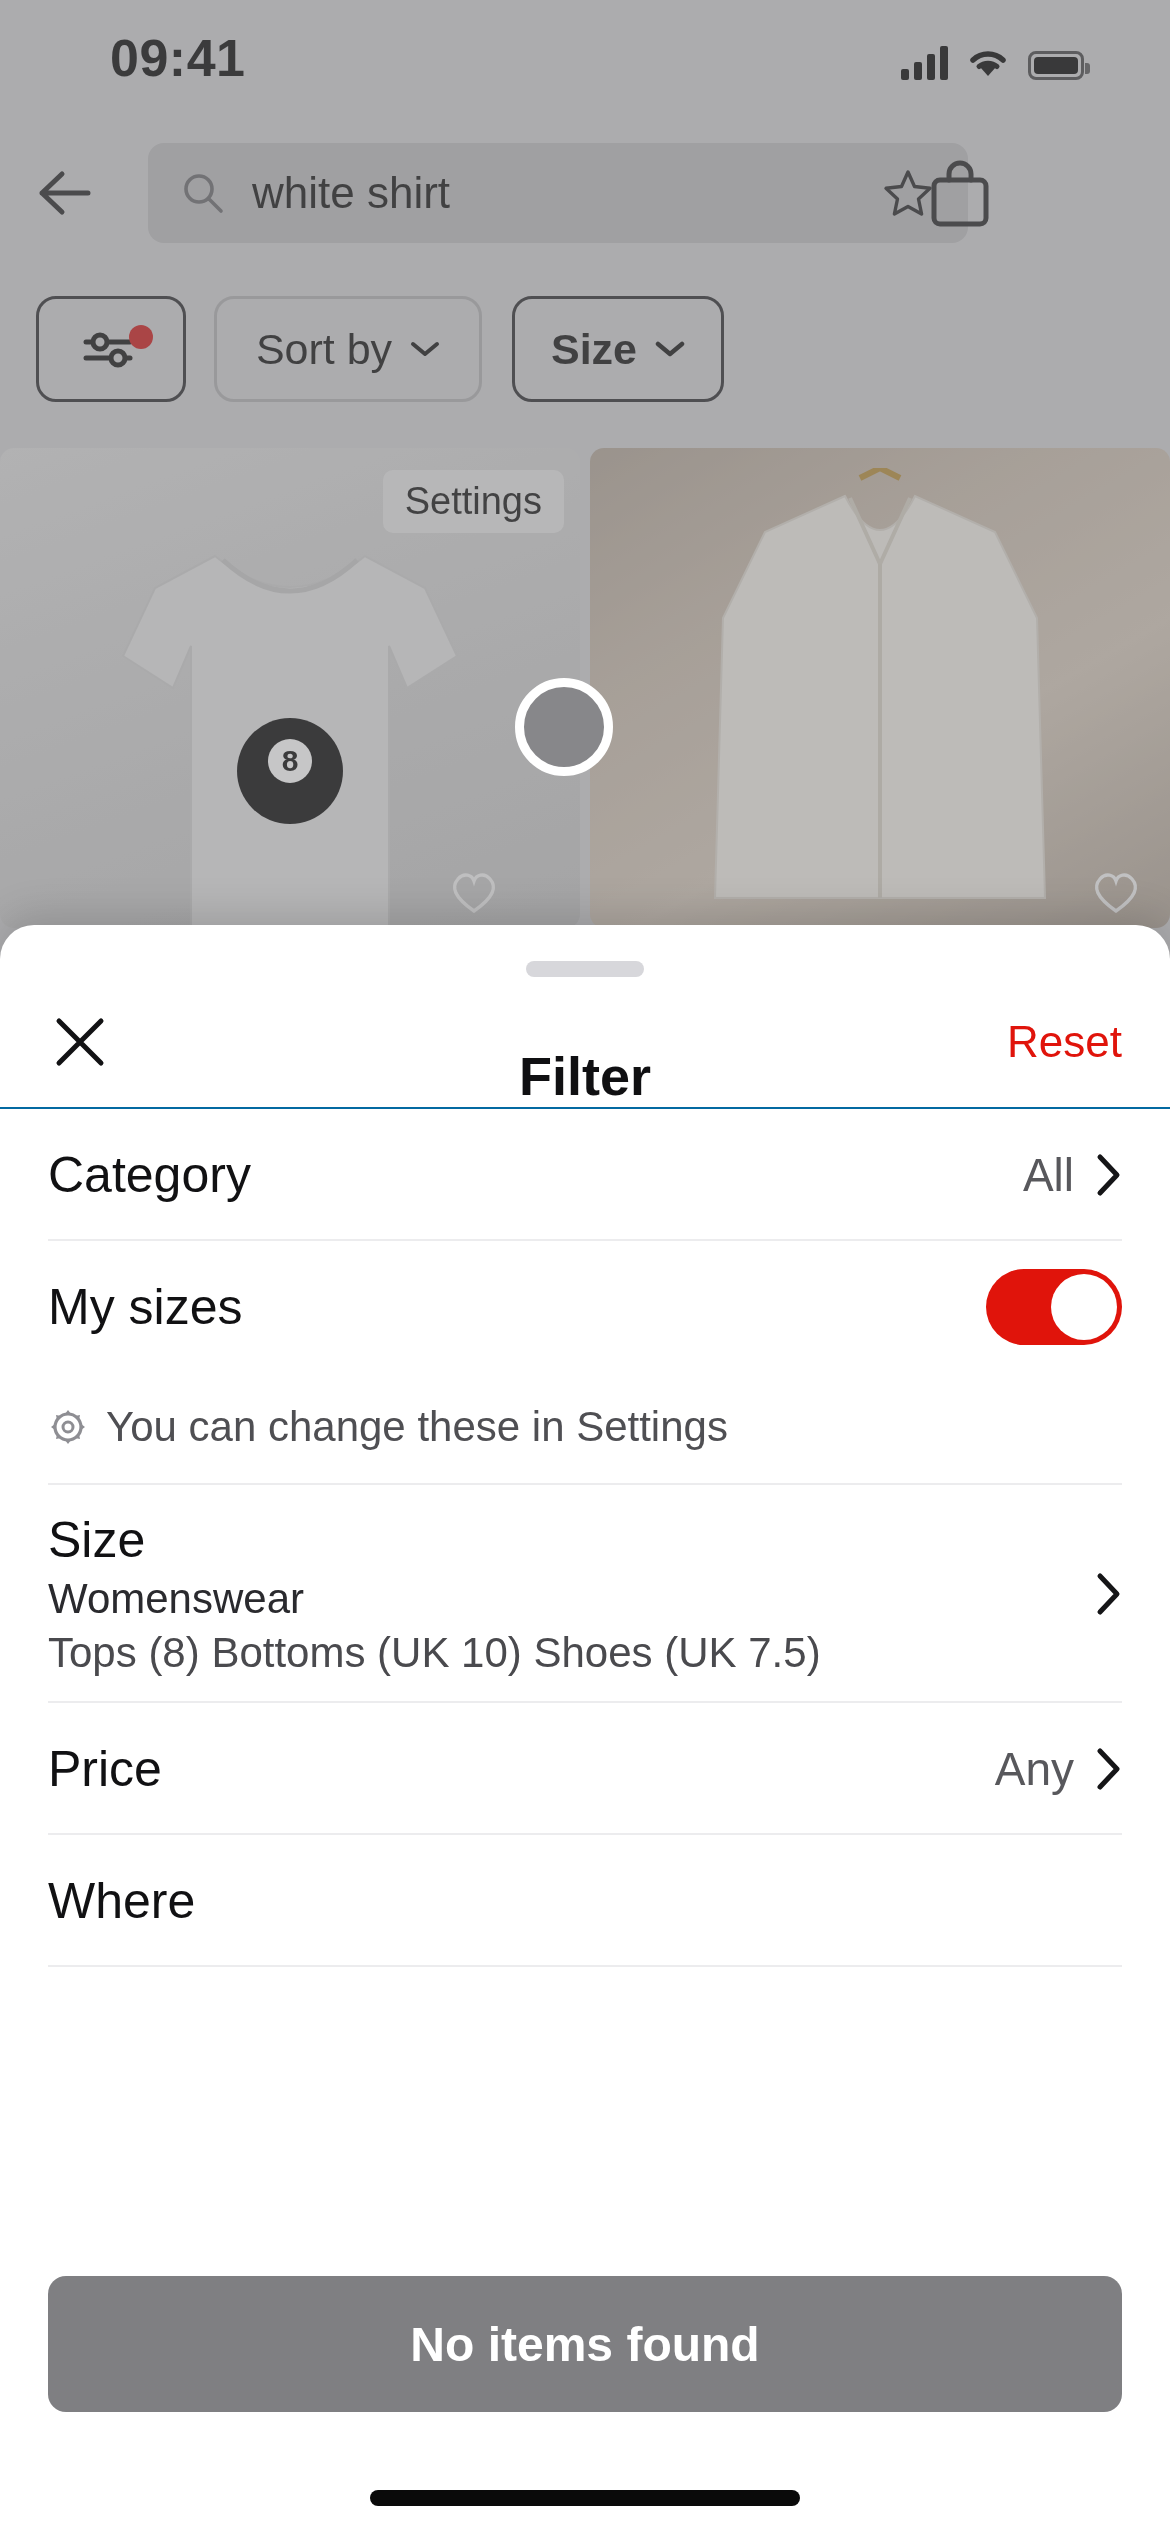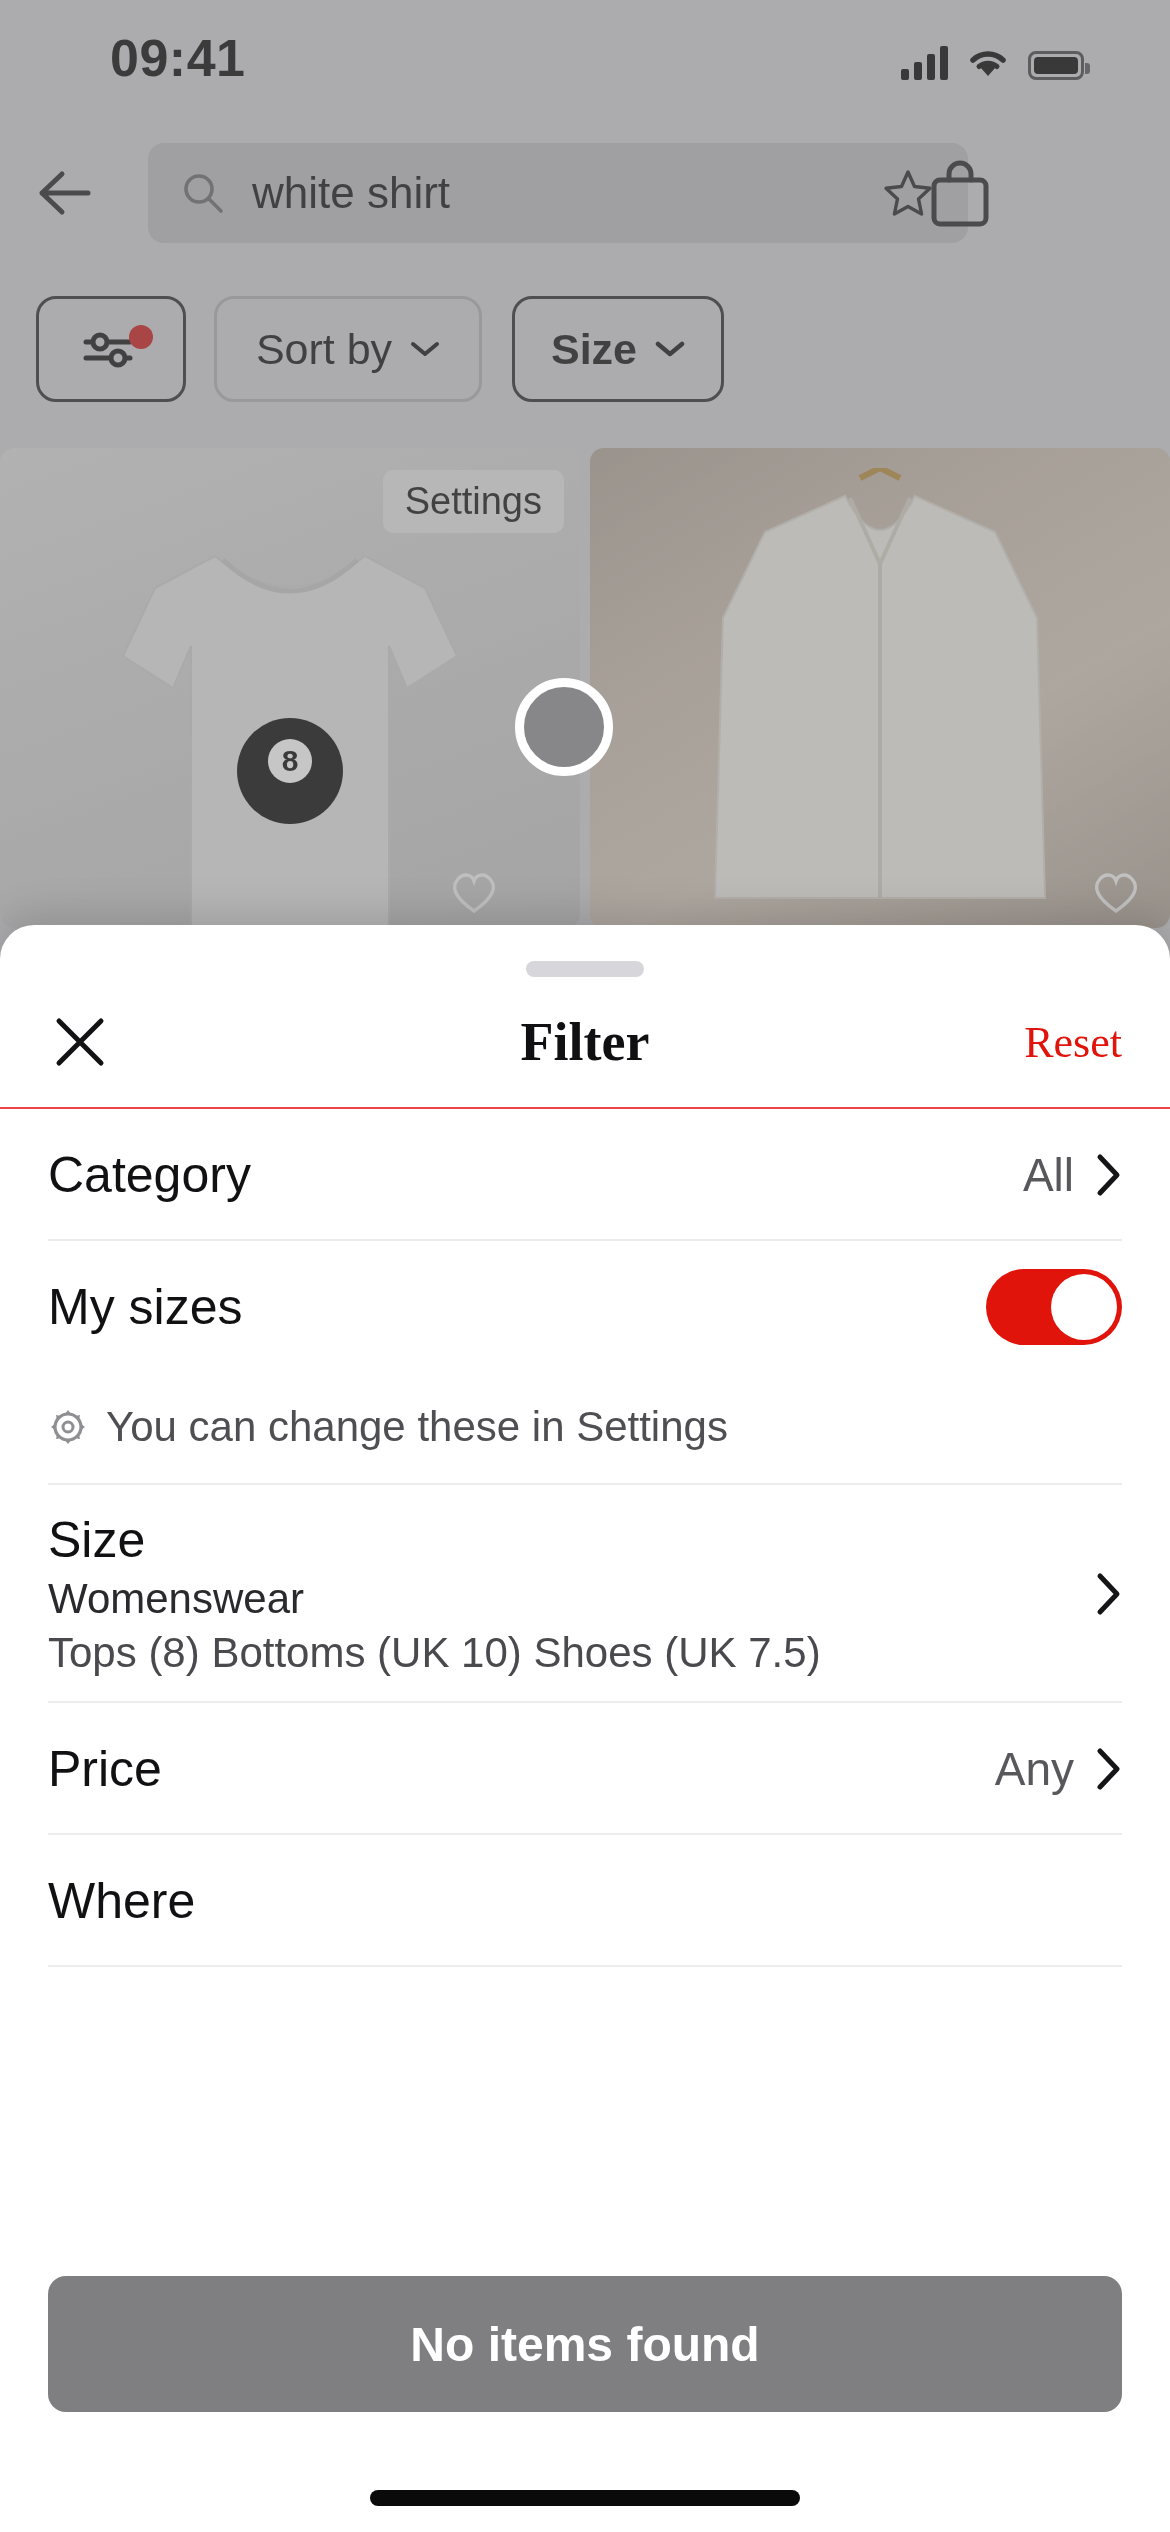--- a/index.html
+++ b/index.html
@@ -61,21 +61,21 @@
   .spinner { position:absolute; left:515px; top:678px; width:98px; height:98px; border-radius:50%; background:#87878a; border:9px solid #ffffff; z-index:6; }
 
   
   #sheet {
     position:absolute; left:0; bottom:0; width:1170px; height:1607px;
     background:#ffffff; border-radius:34px 34px 0 0; z-index:10;
     box-shadow:0 -10px 40px rgba(0,0,0,0.14);
     display:flex; flex-direction:column;
   }
   .grabber { width:118px; height:16px; border-radius:8px; background:#d7d7db; margin:36px auto 0; }
-  .sheet-head { position:relative; height:132px; display:flex; align-items:center; border-bottom:2px solid #ef4444;font-family:Liberation Serif, serif; }
+  .sheet-head { position:relative; height:132px; display:flex; align-items:flex-end; border-bottom:2px solid #0369a1; }
   .closebtn { position:absolute; left:44px; top:50%; transform:translateY(-50%); width:72px; height:72px; display:flex; align-items:center; justify-content:center; }
   .sheet-title { width:100%; text-align:center; font-size:54px; font-weight:700; color:#101012; }
   .resetbtn { position:absolute; right:48px; top:50%; transform:translateY(-50%); font-size:44px; color:#e0140b; }
 
   .rows { flex:1; }
   .row { position:relative; display:flex; align-items:center; justify-content:space-between;
          padding:0 48px 0 48px; min-height:132px; margin:0 0 0 0;border-radius:7px; }
   .row::after { content:""; position:absolute; left:48px; right:48px; bottom:0; height:2px; background:#ececee; }
   .row.no-div::after { display:none; }
   .row-label { font-size:50px; color:#111113; }

